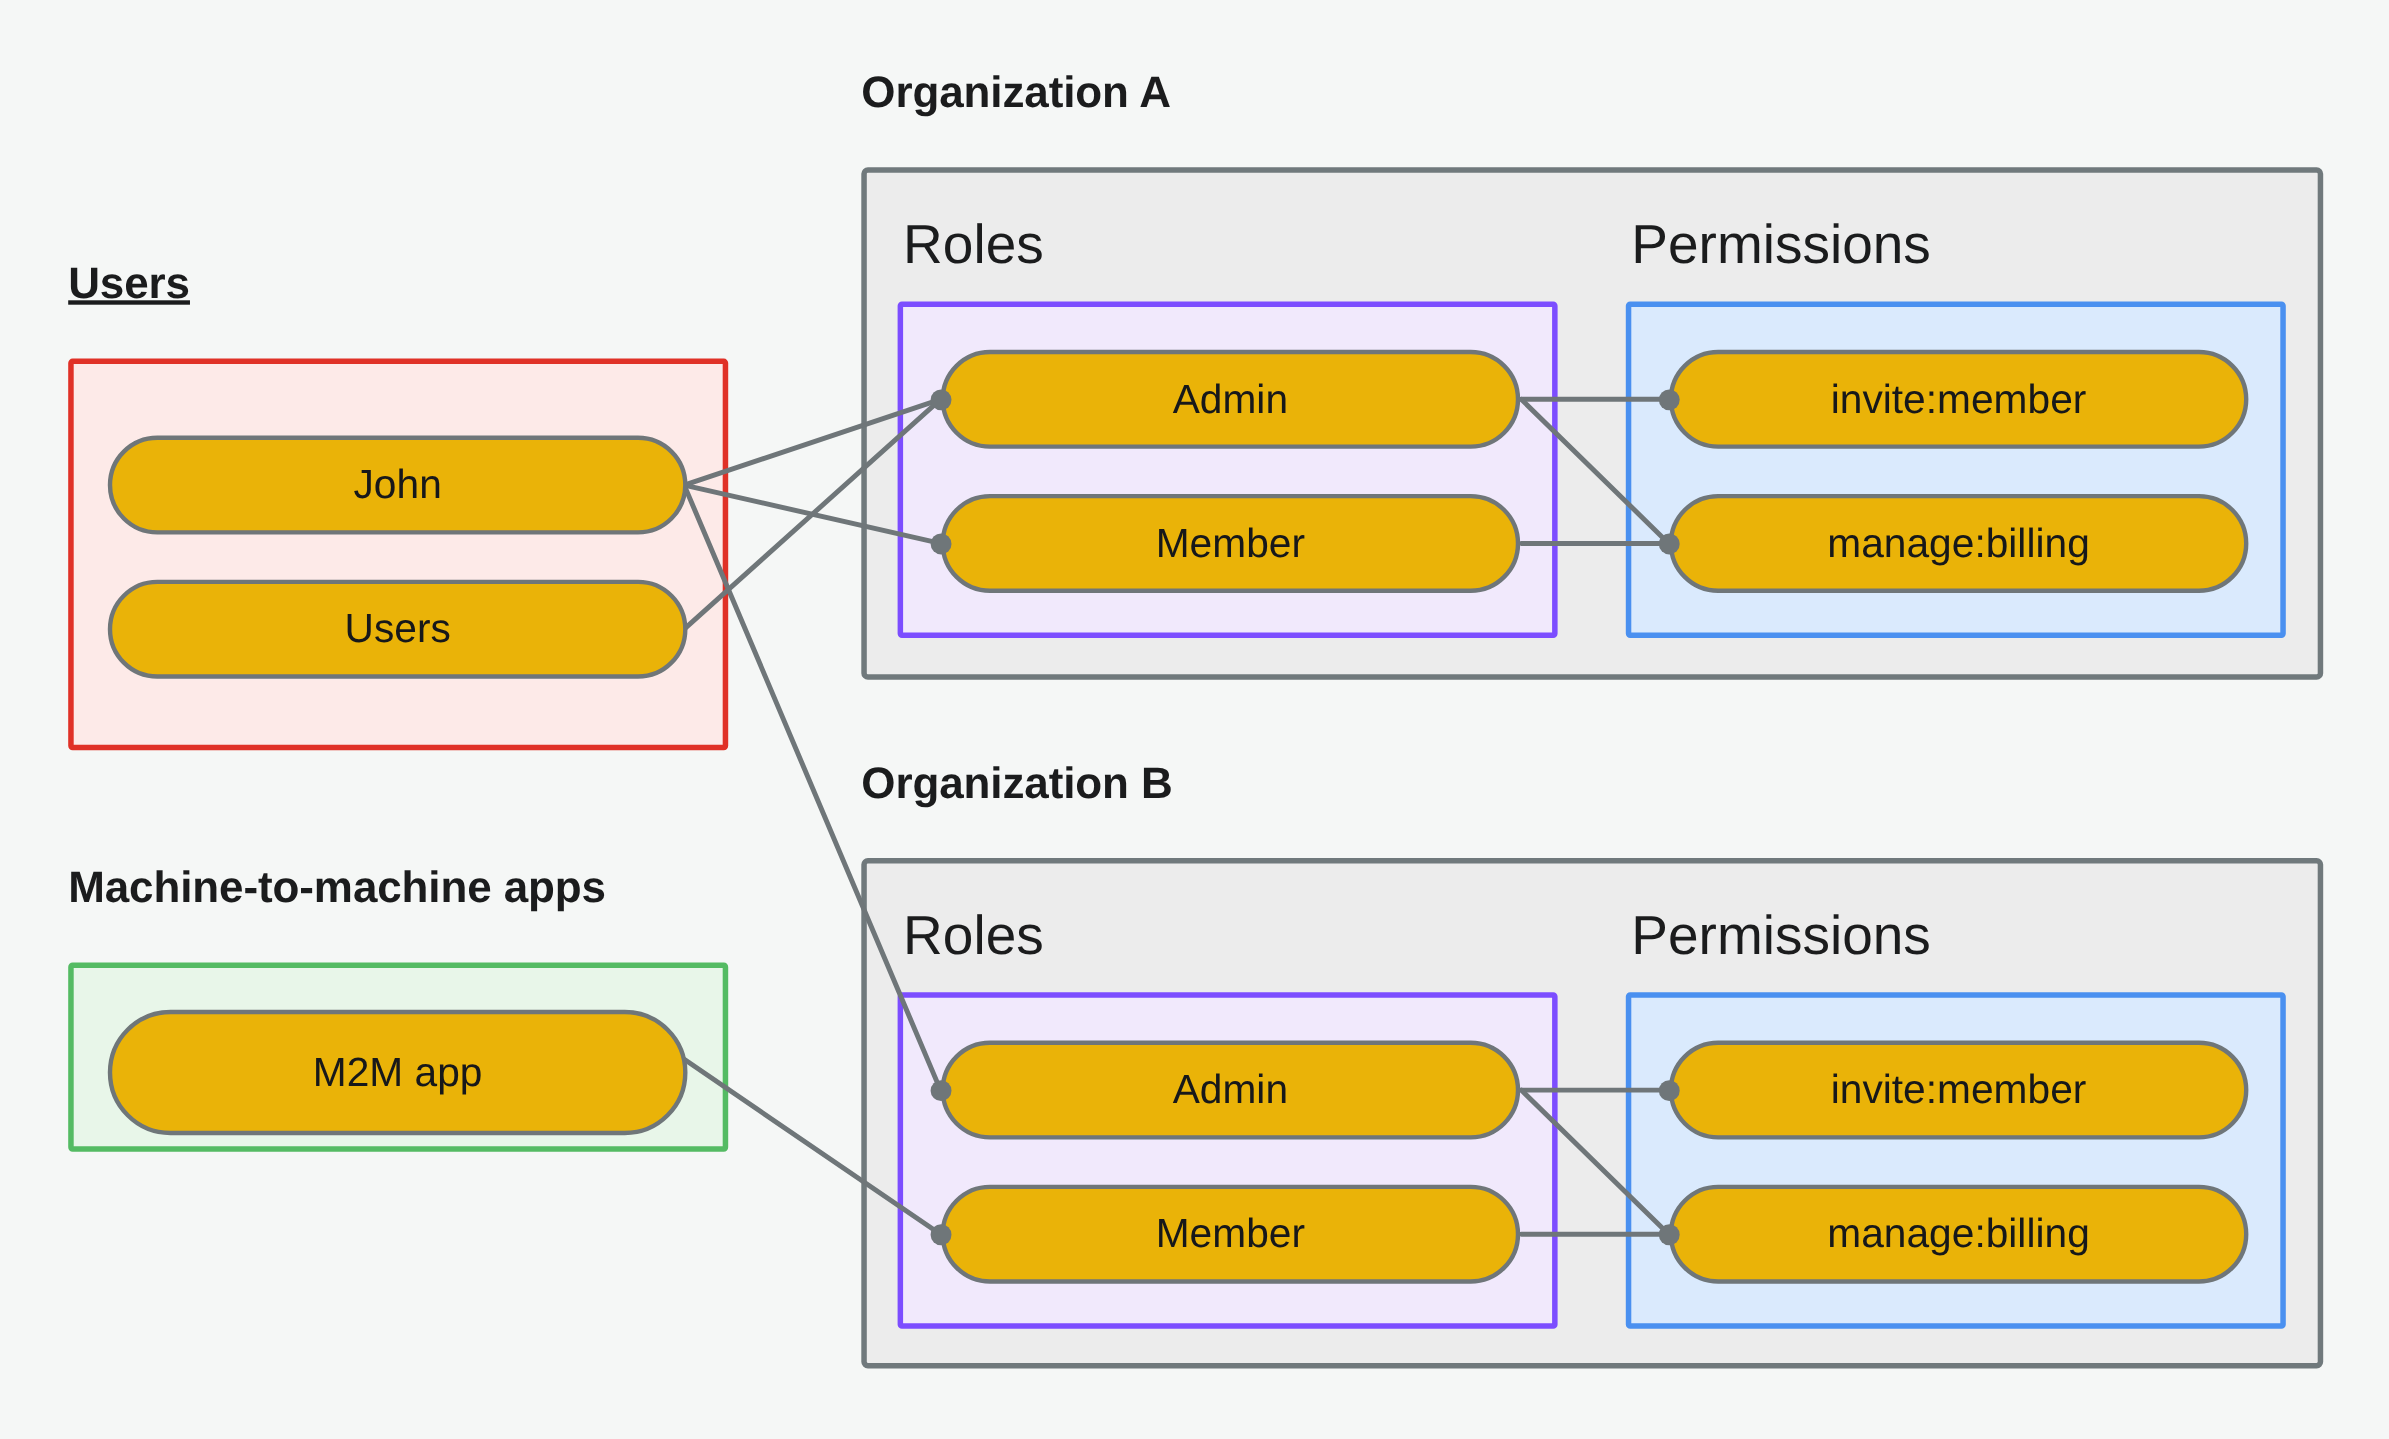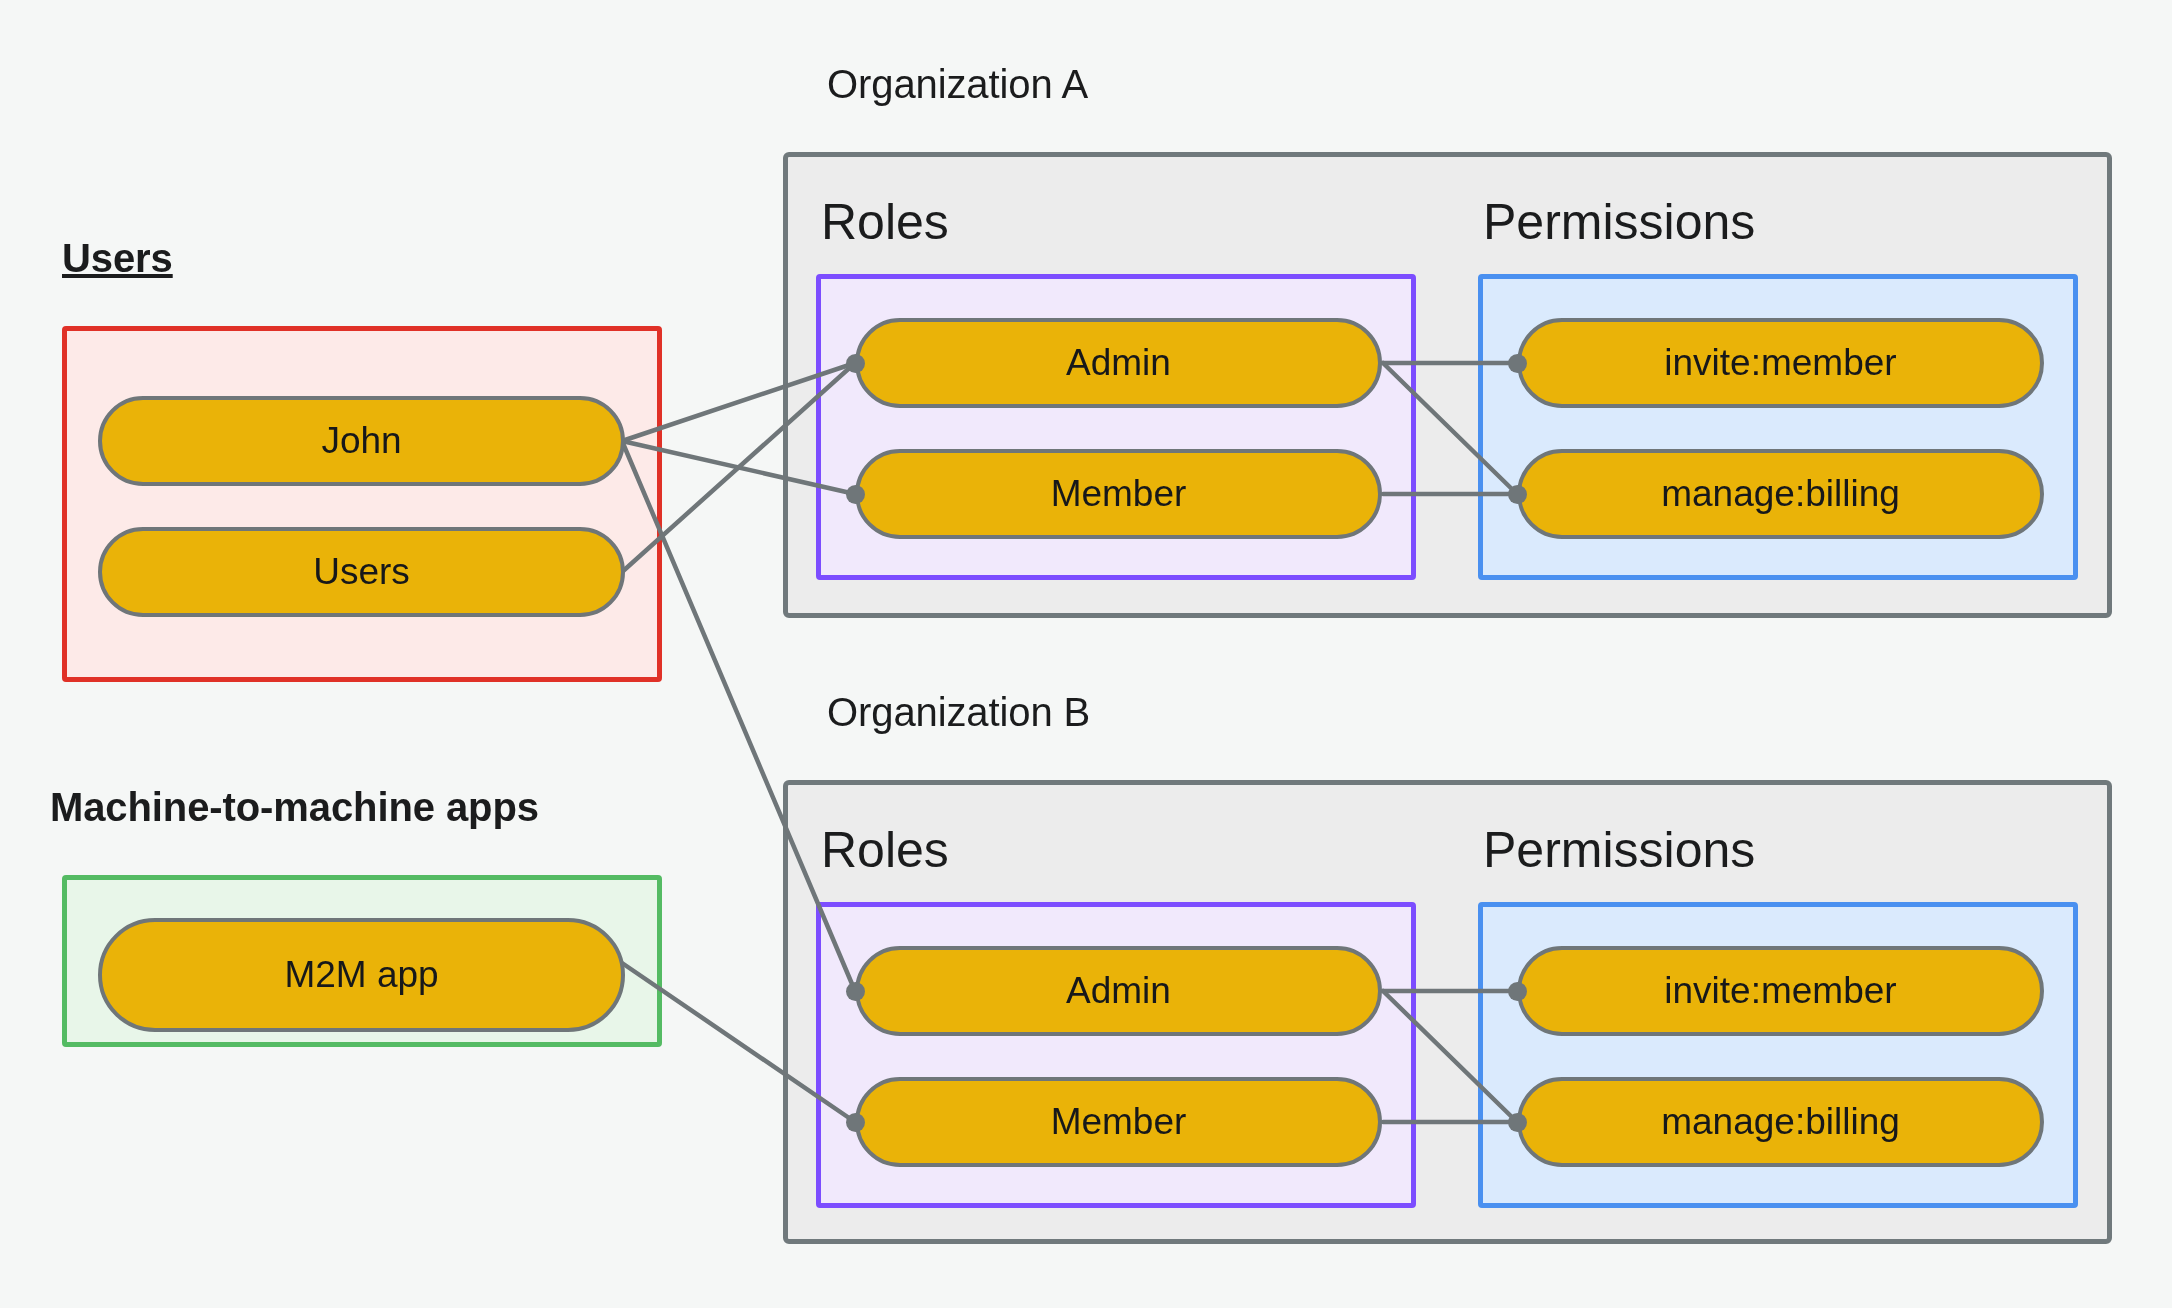--- a/index.html
+++ b/index.html
@@ -34,22 +34,21 @@
   .caption {
     position: absolute;
     font-size: 40px;
     font-weight: 700;
     color: #1b1c1d;
     letter-spacing: -0.1px;
     white-space: nowrap;
     z-index: 8;
   }
   .caption.reg {
-    font-weight: 400;
-    margin-left: 44px;
+    font-weight: 700;
   }
 
   
   .group {
     position: absolute;
     box-sizing: border-box;
     z-index: 2;
   }
   .group.users {
     background: #fdeae8;
@@ -146,21 +145,21 @@
   </svg>
 
   <div class="caption" style="left:62px; top:236px;text-decoration:underline;">Users</div>
 
   <div class="group users" style="left:62px; top:326px; width:600px; height:356px;"></div>
 
   <div class="node" style="left:98px; top:396px; width:527px; height:90px;">John</div>
 
   <div class="node" style="left:98px; top:527px; width:527px; height:90px;">Users</div>
 
-  <div class="caption" style="left:50px; top:785px;">Machine-to-machine apps</div>
+  <div class="caption" style="left:62px; top:785px;">Machine-to-machine apps</div>
 
   <div class="group m2m" style="left:62px; top:875px; width:600px; height:172px;"></div>
 
   <div class="node" style="left:98px; top:918px; width:527px; height:114px;">M2M app</div>
 
   <div class="caption reg" style="left:783px; top:62px;">Organization A</div>
 
   <div class="group org" style="left:783px; top:152px; width:1329px; height:466px;"></div>
 
   <div class="subcaption" style="left:821px; top:193px;">Roles</div>

